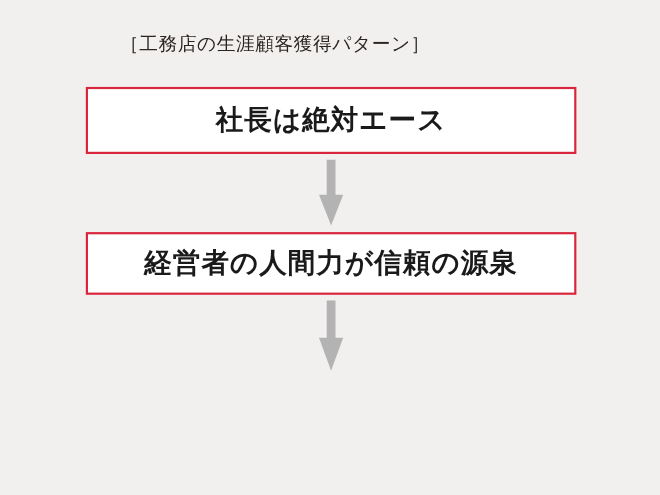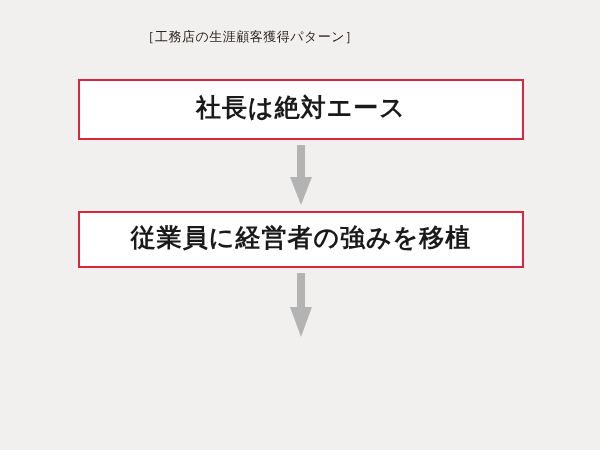--- a/index.html
+++ b/index.html
@@ -20,21 +20,21 @@
     height: 450px;
     box-sizing: border-box;
   }
 
   .figure-title {
     position: absolute;
     top: 28px;
     left: 0;
     width: 500px;
     text-align: center;
-    font-size: 13px;
+    font-size: 17px;
     line-height: 1.4;
     letter-spacing: 0.5px;
     color: #2b2420;
     font-weight: 400;
     white-space: nowrap;
   }
 
   .flow {
     position: absolute;
     top: 79px;
@@ -58,21 +58,20 @@
     height: 57px;
   }
 
   .flow-box-label {
     font-size: 25px;
     font-weight: 700;
     color: #1a1a1a;
     letter-spacing: 1px;
     line-height: 1;
     white-space: nowrap;
-    font-family: Liberation Mono, monospace;
   }
 
   .flow-connector {
     height: 71px;
     display: flex;
     align-items: center;
     justify-content: center;
   }
 
   .flow-connector.conn-2 {
@@ -97,21 +96,21 @@
     </div>
 
     <div class="flow-connector conn-1">
       <svg class="arrow-down" width="24" height="62" viewBox="0 0 24 62">
         <rect x="8" y="0" width="8" height="36" fill="#b3b3b3"></rect>
         <polygon points="1,32 23,32 12,60" fill="#b3b3b3"></polygon>
       </svg>
     </div>
 
     <div class="flow-box box-2">
-      <span class="flow-box-label">従業員に経営者の強みを移植</span>
+      <span class="flow-box-label">経営者の人間力が信頼の源泉</span>
     </div>
 
     <div class="flow-connector conn-2">
       <svg class="arrow-down" width="24" height="66" viewBox="0 0 24 66">
         <rect x="8" y="0" width="8" height="38" fill="#b3b3b3"></rect>
         <polygon points="1,34 23,34 12,64" fill="#b3b3b3"></polygon>
       </svg>
     </div>
 
 

